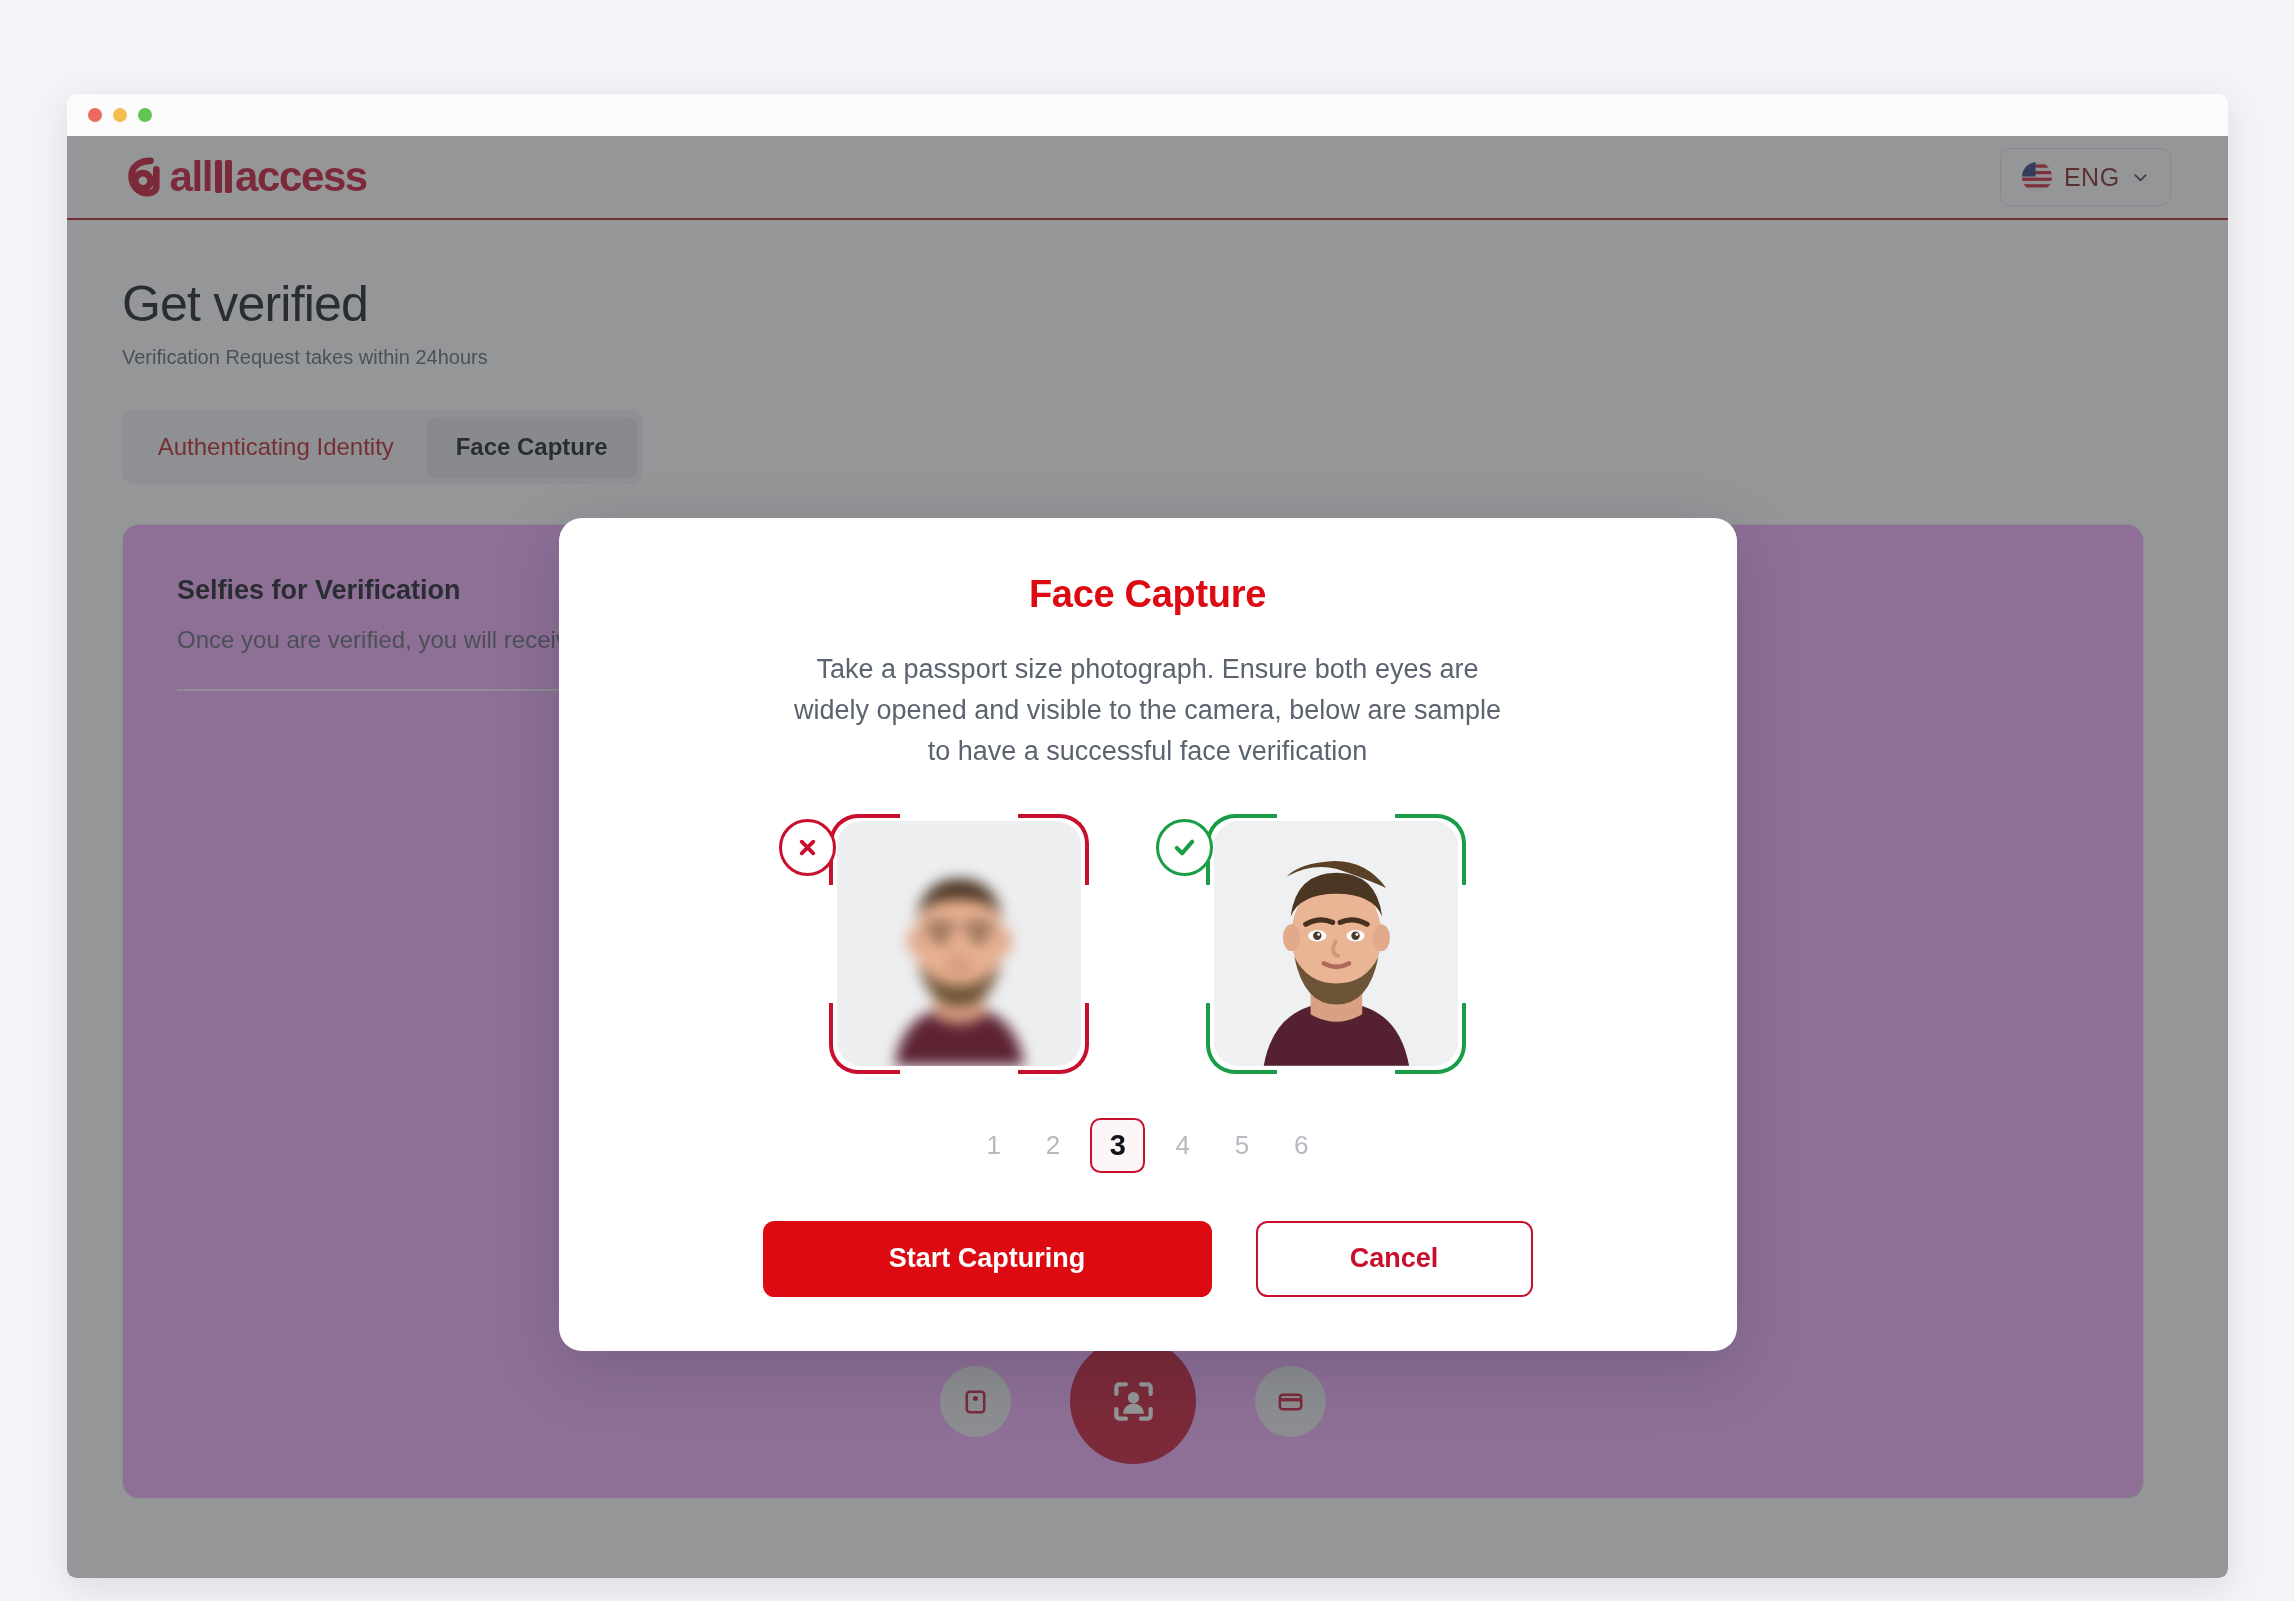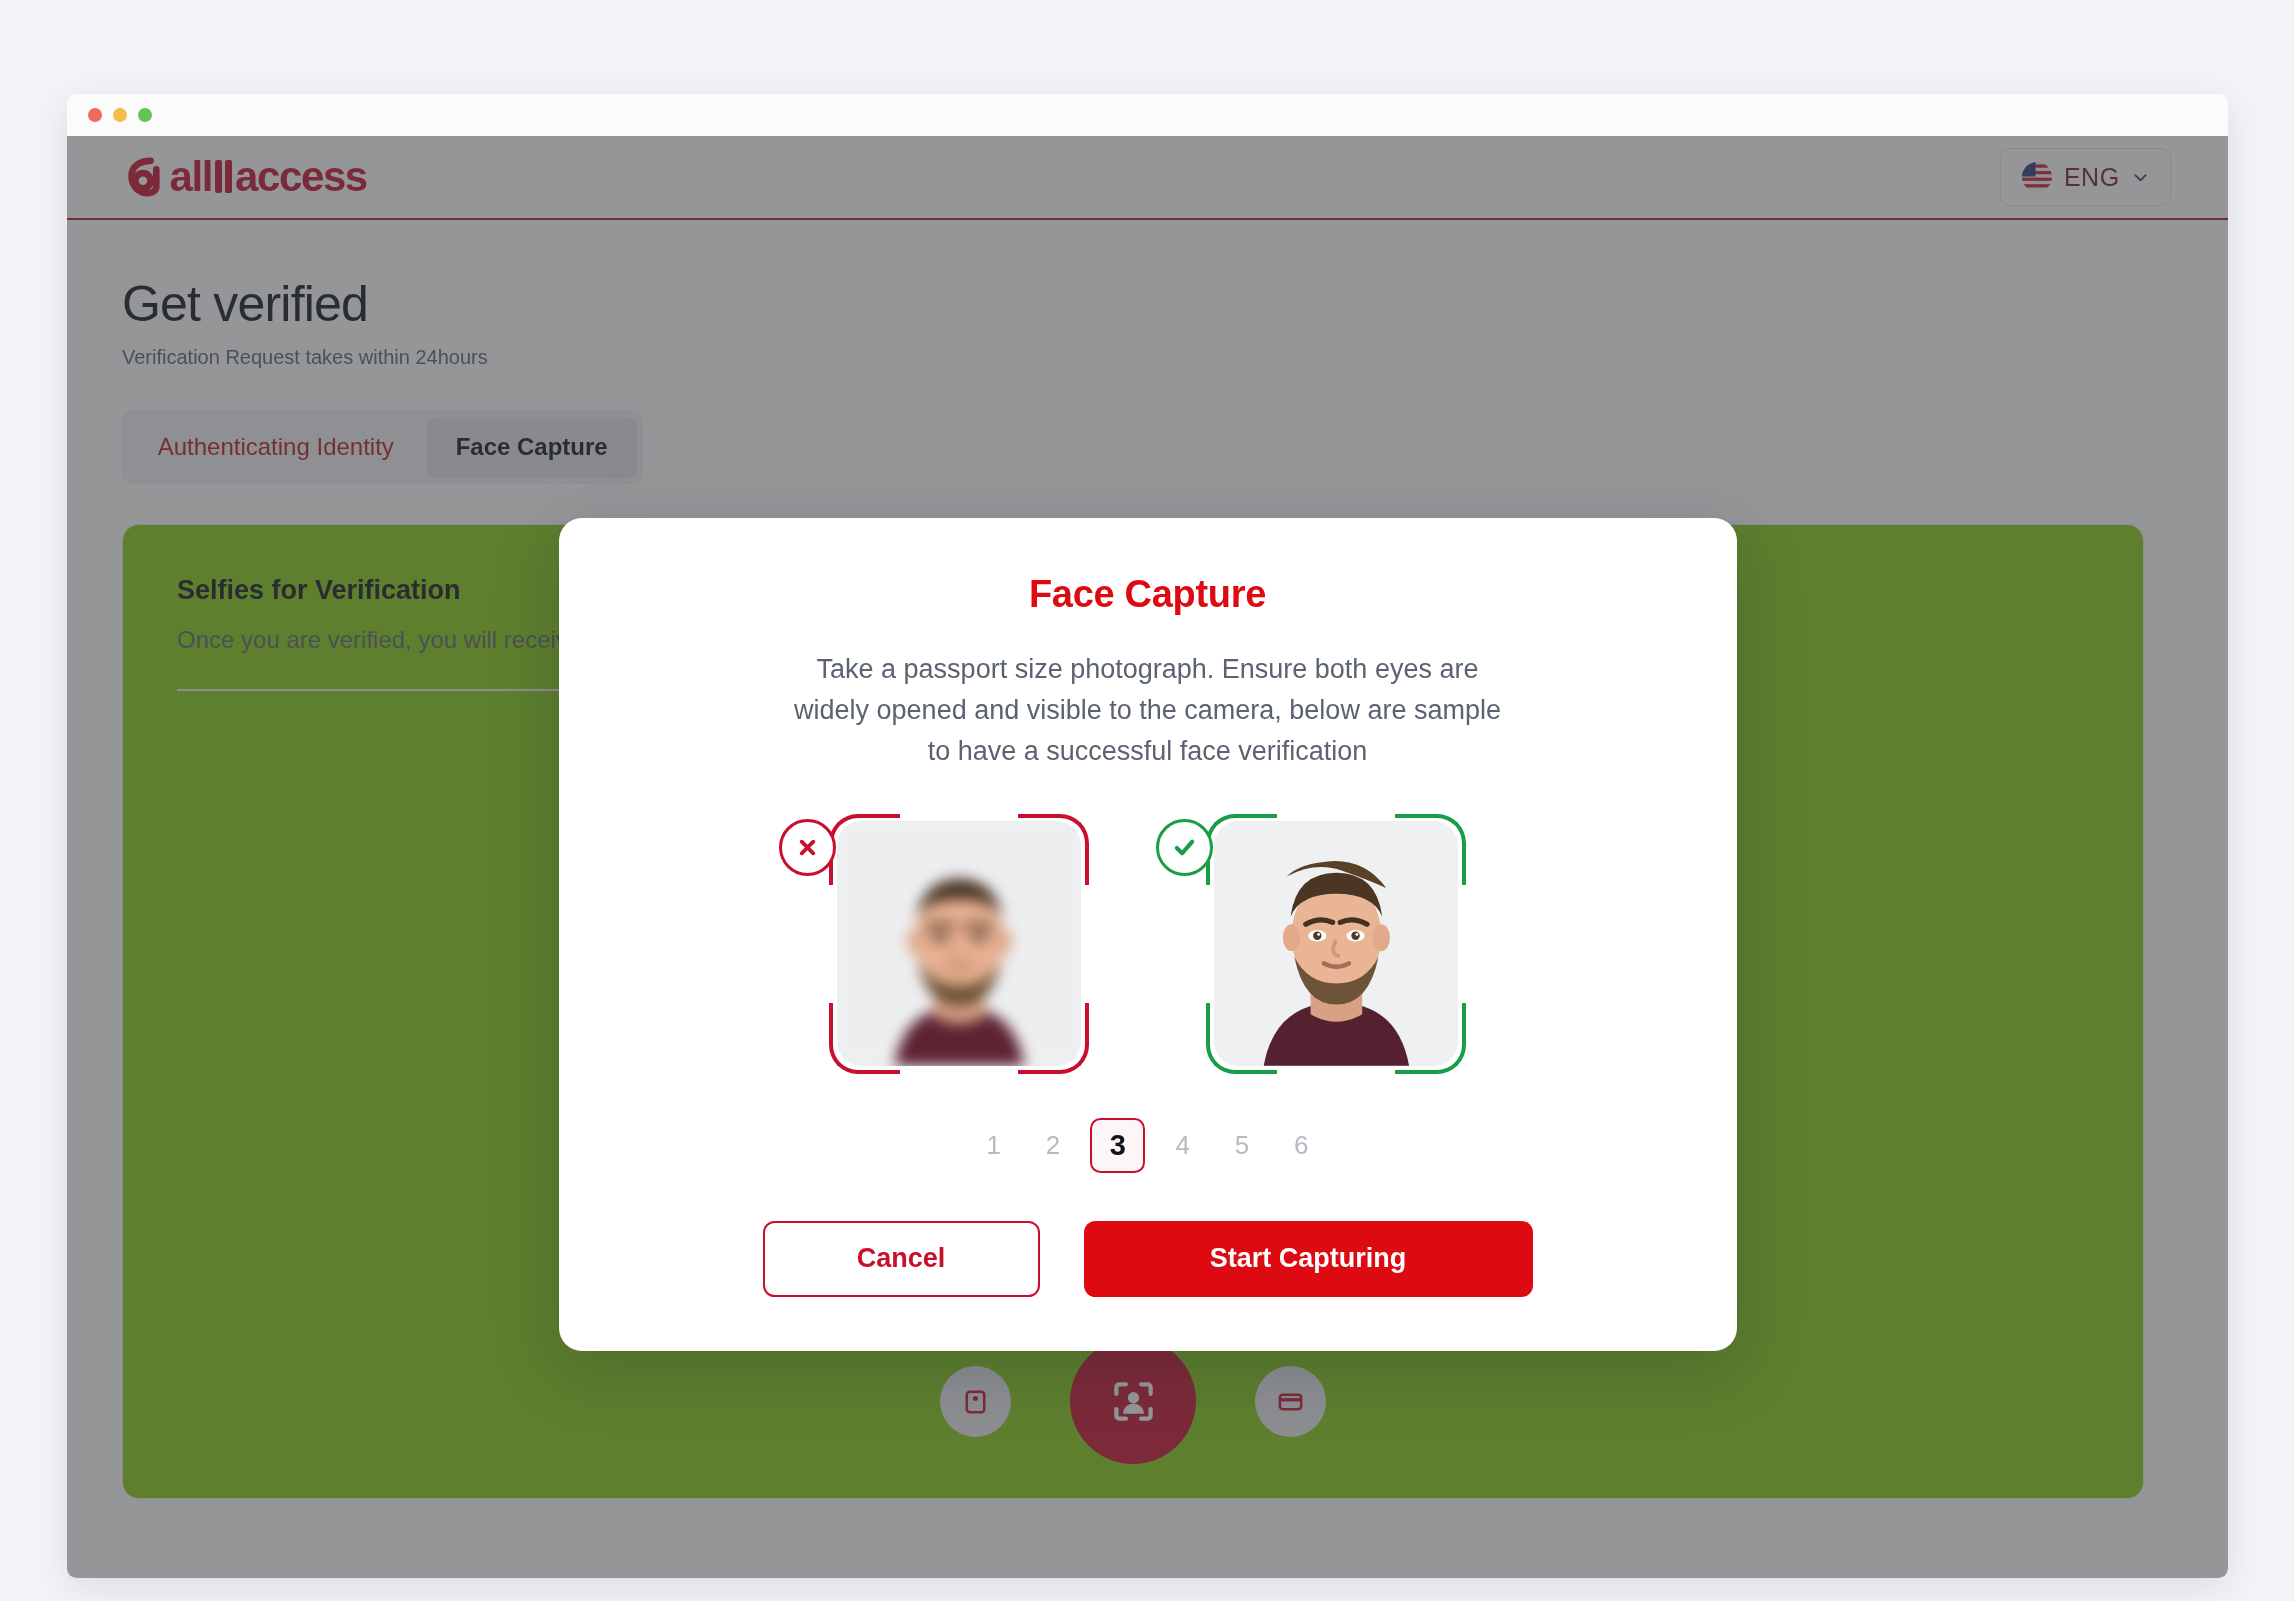--- a/index.html
+++ b/index.html
@@ -117,21 +117,21 @@
   }
   .tab.active {
     background: #e3e4e7;
     color: #10141c;
     font-weight: 700;
   }
 
   .card {
     margin-top: 40px;
     margin-right: 84px;
-    background: #84cc16;
+    background: #f0abfc;
     border: 1.4px solid #e8eaee;
     border-radius: 17px;
     padding: 50px 54px;
     min-height: 975px;
     position: relative;
   }
   .card-title {
     font-size: 27px;
     font-weight: 700;
     color: #10141c;
@@ -498,20 +498,20 @@
       <div class="pager">
         <div class="pg">1</div>
         <div class="pg">2</div>
         <div class="pg active">3</div>
         <div class="pg">4</div>
         <div class="pg">5</div>
         <div class="pg">6</div>
       </div>
 
       <div class="actions">
+        <div class="btn btn-primary">Start Capturing</div>
         <div class="btn btn-cancel">Cancel</div>
-        <div class="btn btn-primary">Start Capturing</div>
       </div>
     </div>
 
   </div>
 </div>
 
 
 </body></html>

